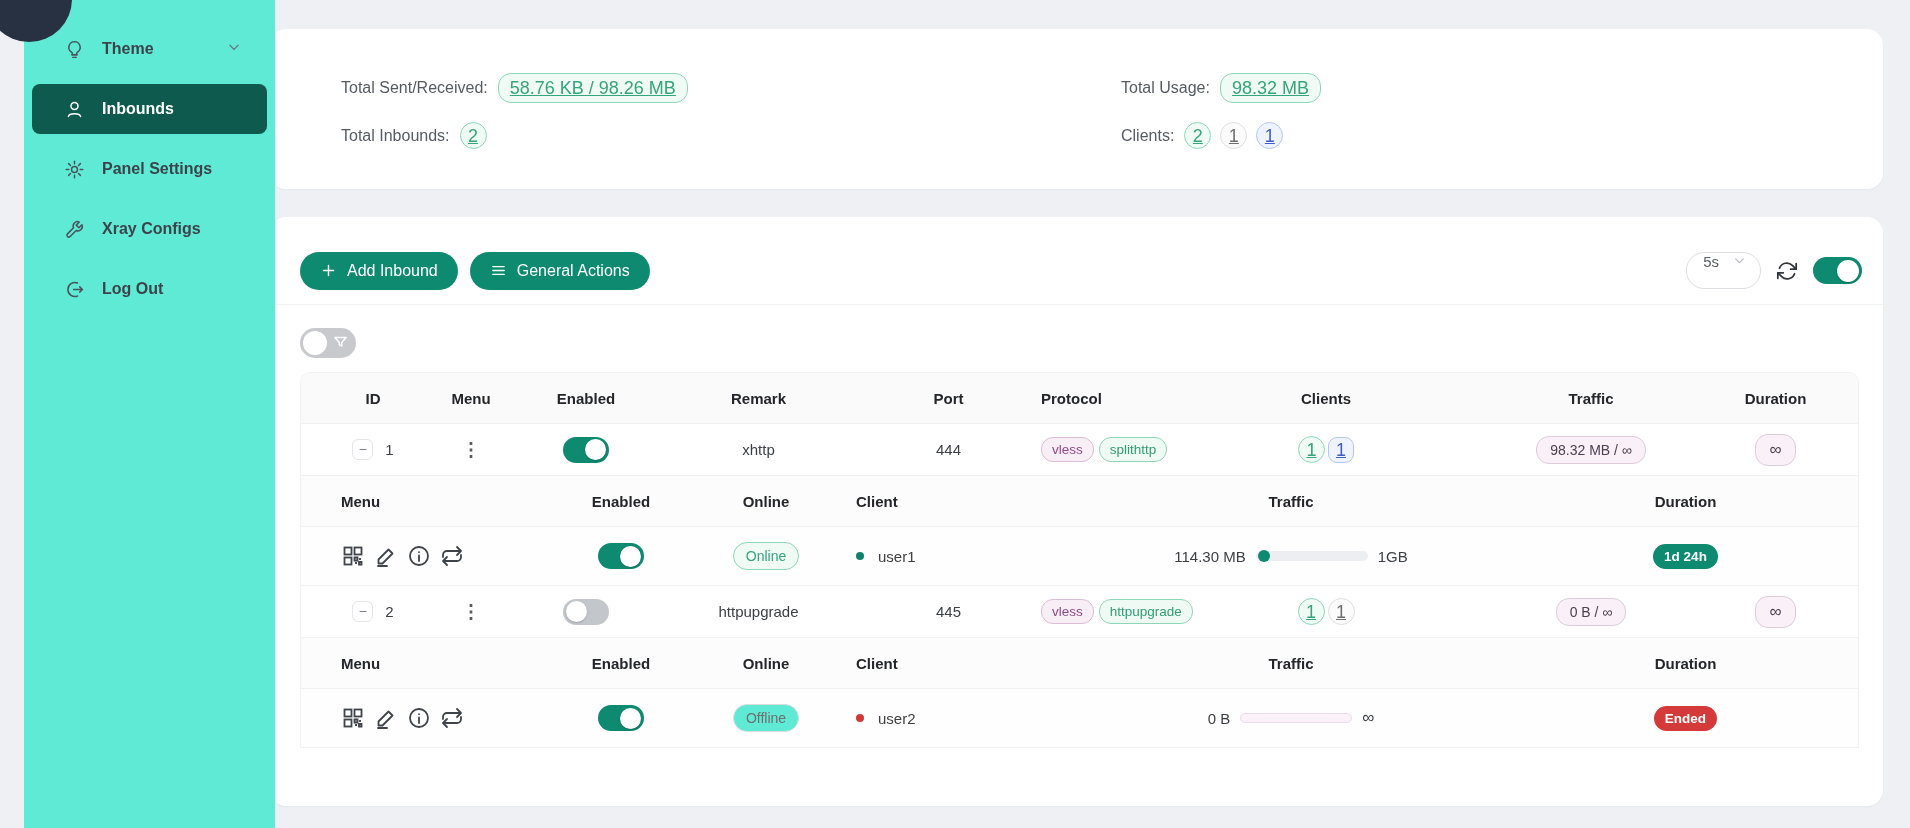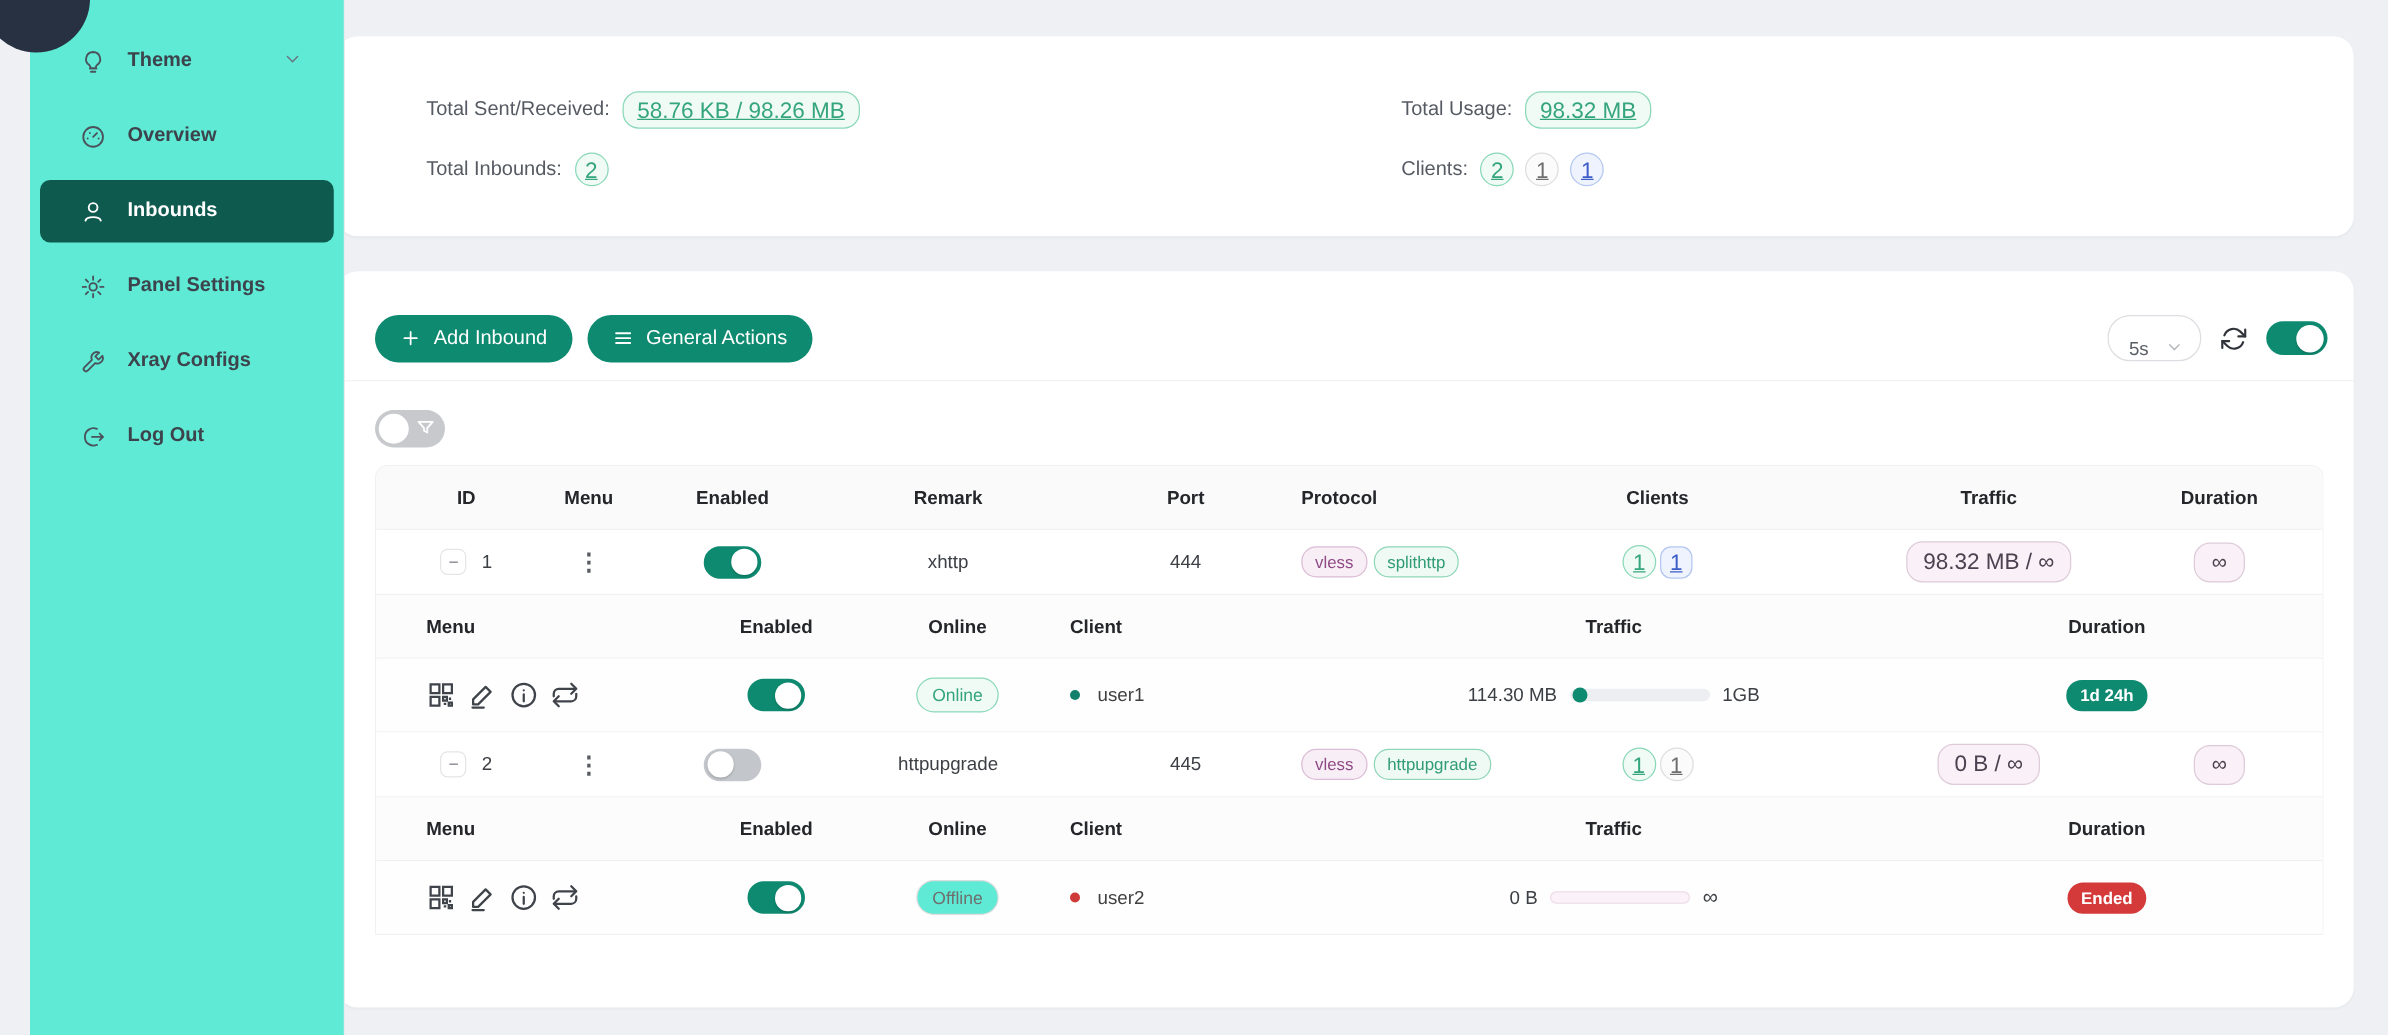--- a/index.html
+++ b/index.html
@@ -64,21 +64,21 @@
   .toolbar { display:flex; align-items:center; padding:20px 21px 0 30px; height:88px; border-bottom:1px solid #f1f2f4; }
   .btn {
     display:inline-flex; align-items:center; gap:10px; height:38px;
     background:#0e8a70; color:#fff; border:none; border-radius:19px;
     padding:0 20px; font-size:16px; font-family:inherit; cursor:pointer;
   }
   .btn + .btn { margin-left:12px; }
   .btn .bic { width:17px; height:17px; display:flex; }
   .toolbar-right { margin-left:auto; display:flex; align-items:center; gap:15px; }
   .select {
-    display:inline-flex; align-items:flex-end; gap:14px; height:37px;
+    display:inline-flex; align-items:flex-start; gap:14px; height:37px;
     border:1px solid #dcdee1; border-radius:18px; padding:0 14px 0 16px;
     color:#5a5f66; font-size:15px; background:#fff; cursor:pointer;
   }
   .select .chev { color:#b6b9be; }
   .icon-btn { width:22px; height:22px; color:#30343a; cursor:pointer; }
 
   
   .toggle { position:relative; width:49px; height:27px; border-radius:14px; background:#0e8a70; cursor:pointer; flex:0 0 auto; }
   .toggle .knob { position:absolute; top:2.5px; width:22px; height:22px; border-radius:50%; background:#fff; right:3px; box-shadow:0 1px 2px rgba(0,0,0,.2); }
   .toggle.off { background:#c3c6cb; }
@@ -116,21 +116,21 @@
   .sdata { height:59px; background:#fefefe; }
 
   .expand-btn {
     width:21px; height:21px; border:1px solid #e4e5e8; background:#fff; border-radius:6px;
     color:#7a7e85; font-size:14px; line-height:19px; text-align:center; cursor:pointer; margin-right:12px;
   }
   .dots { color:#585c62; font-size:19px; letter-spacing:0; cursor:pointer; font-weight:700; }
   .tag { border-radius:12px; padding:4px 10px; font-size:13.5px; border:1px solid transparent; white-space:nowrap; }
   .tag.purple { background:#f8eff6; border-color:#dcbcd6; color:#8f4a86; margin-right:5px; }
   .tag.green  { background:#f0faf5; border-color:#8fd6b8; color:#2f9c76; }
-  .pillpink { background:#f9f1f7; border:1px solid #decbd9; color:#4b4150; border-radius:13px; padding:5px 13px; font-size:18px; white-space:nowrap; }
+  .pillpink { background:#f9f1f7; border:1px solid #decbd9; color:#4b4150; border-radius:13px; padding:5px 13px; font-size:14px; white-space:nowrap; }
   .client-badge-group { display:flex; align-items:center; gap:3px; }
 
   .menu-icons { display:flex; align-items:center; gap:9px; color:#3f434a; }
   .menu-icons .mi { width:24px; height:24px; cursor:pointer; }
   .status-badge { border-radius:14px; padding:5px 12px; font-size:14px; border:1px solid; }
   .status-badge.online { background:#f1fbf6; border-color:#8ad8b8; color:#34a57c; }
   .status-badge.offline { background:#5eead4; border-color:#dcdcdc; color:#6f6f6f; }
   .cdot { width:8px; height:8px; border-radius:50%; margin-right:14px; flex:0 0 8px; }
   .cdot.g { background:#13806c; }
   .cdot.r { background:#cf3a38; }
@@ -159,29 +159,20 @@
           </svg>
       </span>
       <span>Theme</span>
       <span class="chev">
         <svg width="14" height="14" viewBox="0 0 24 24" fill="none" stroke="currentColor" stroke-width="2" stroke-linecap="round">
             <path d="M5 9l7 7 7-7"></path>
           </svg>
       </span>
     </div>
 
-    <div class="nav-item">
-      <span class="ic">
-        <svg class="i" viewBox="0 0 24 24" fill="none" stroke="currentColor" stroke-width="1.7" stroke-linecap="round">
-            <circle cx="12" cy="12" r="9"></circle>
-            <path d="M12 12l3.5-3.5M7 13.5h.01M17 13.5h.01M9 8.5h.01"></path>
-          </svg>
-      </span>
-      <span>Overview</span>
-    </div>
 
     <div class="nav-item active">
       <span class="ic">
         <svg class="i" viewBox="0 0 24 24" fill="none" stroke="currentColor" stroke-width="1.7" stroke-linecap="round">
             <circle cx="12" cy="8" r="4"></circle>
             <path d="M5 20c1.2-4.2 12.8-4.2 14 0"></path>
           </svg>
       </span>
       <span>Inbounds</span>
     </div>

